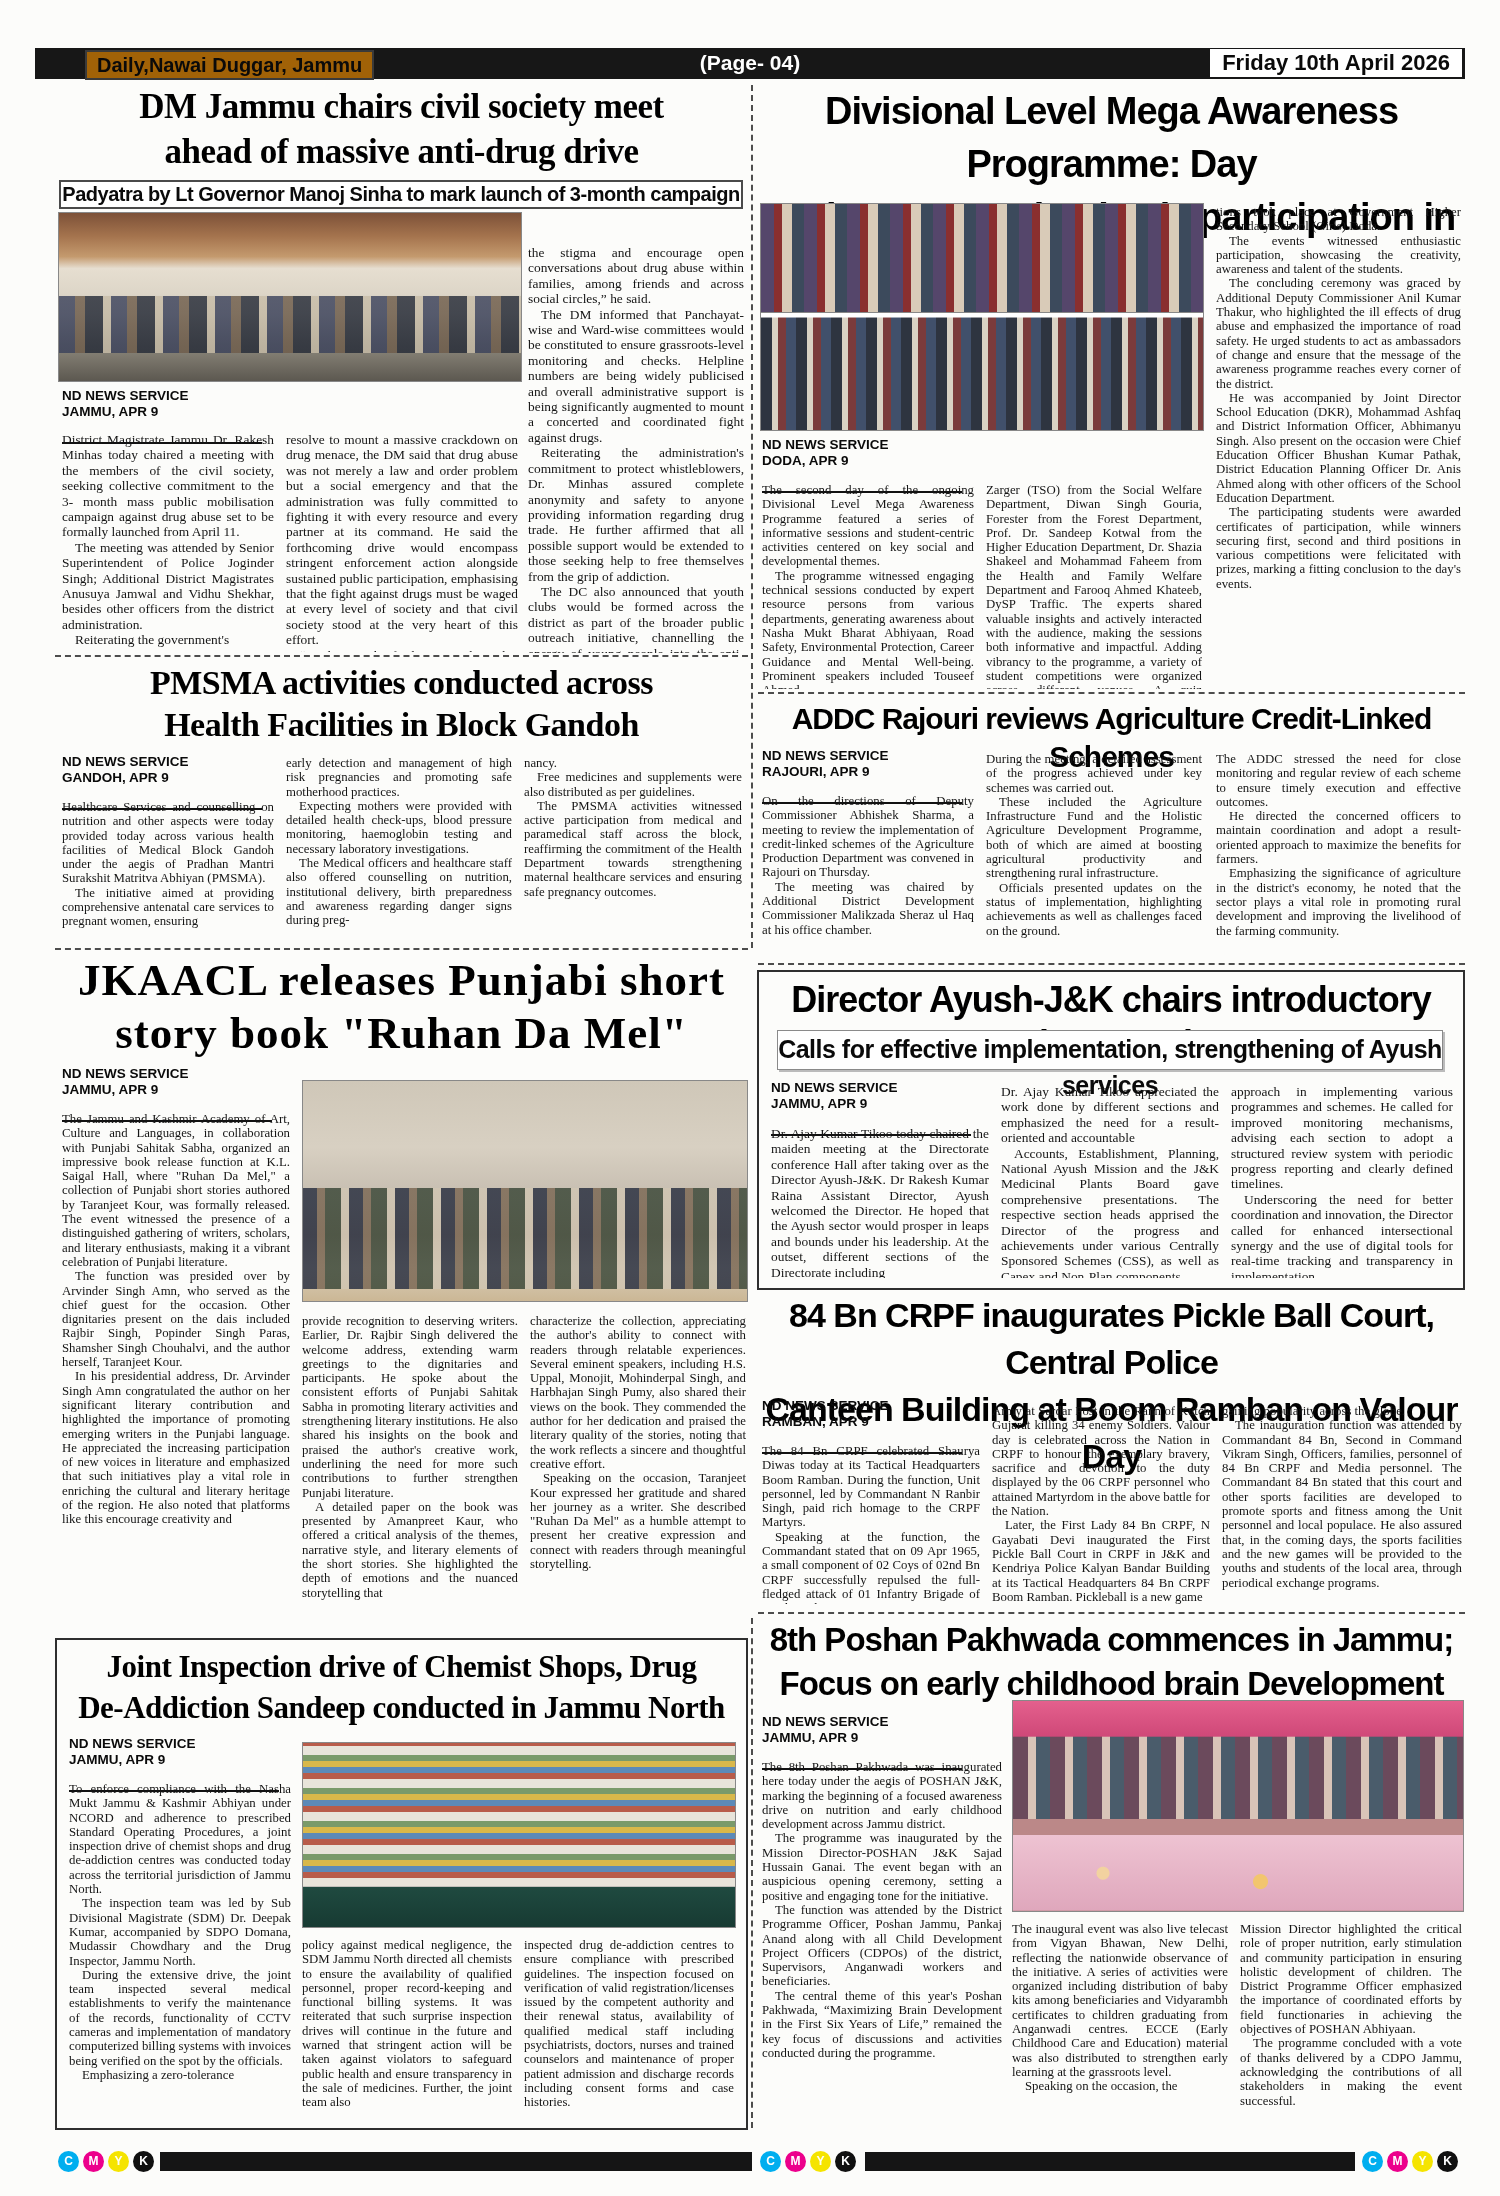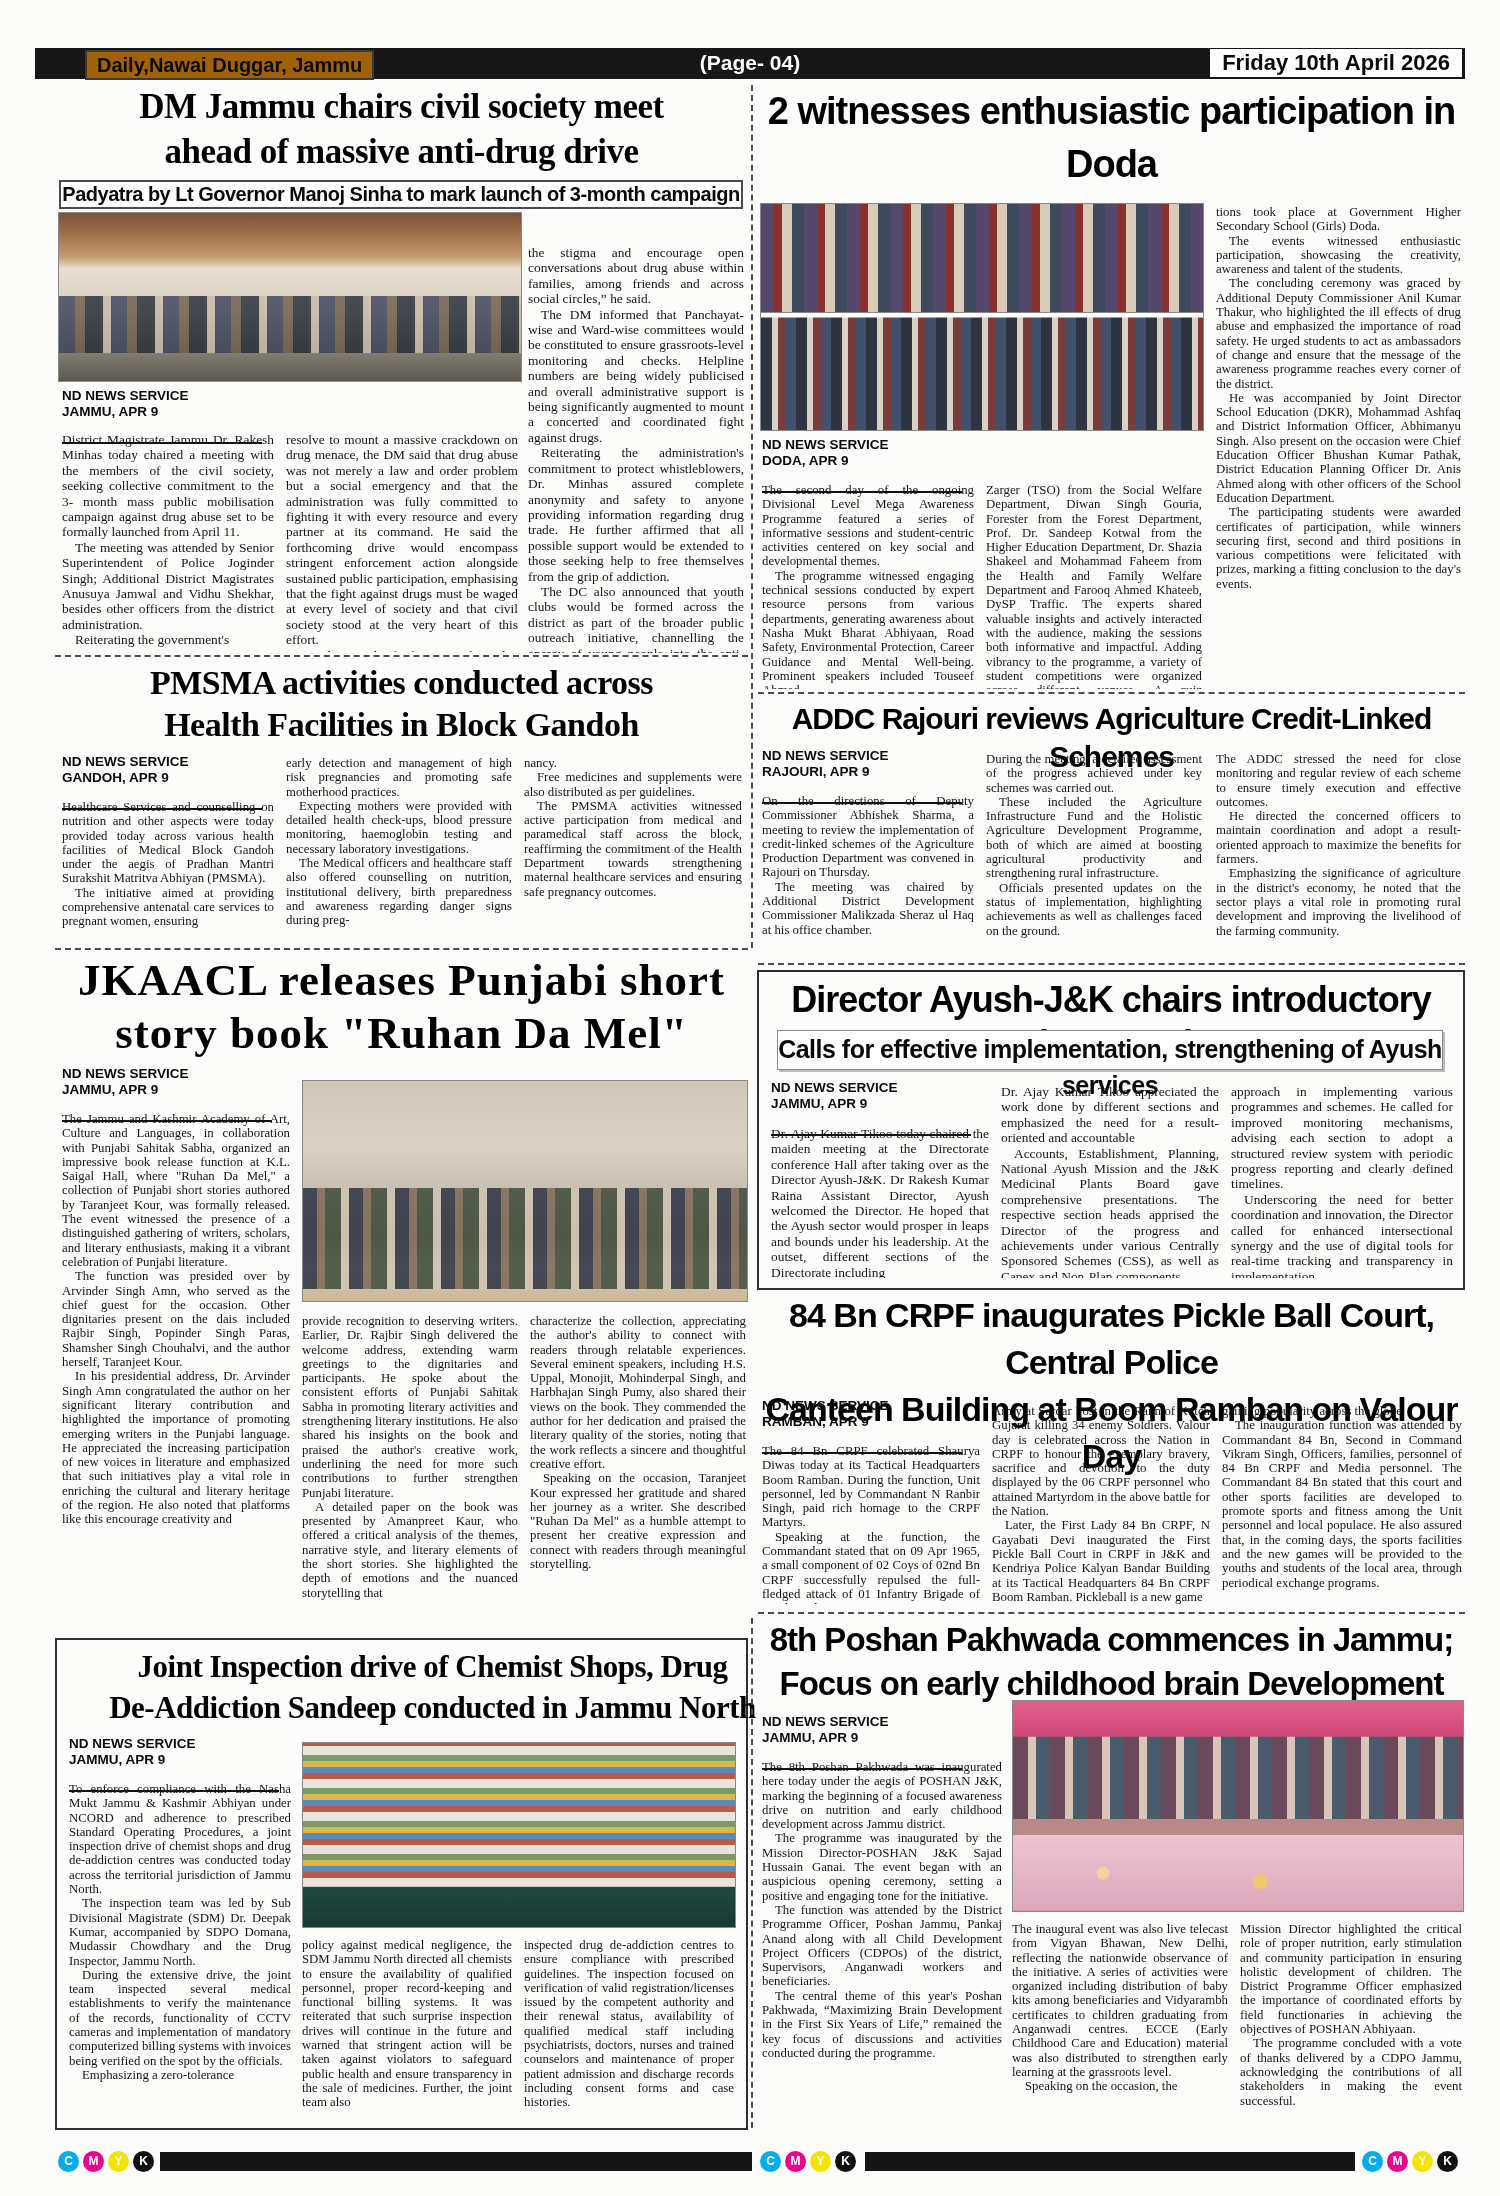--- a/index.html
+++ b/index.html
@@ -147,21 +147,21 @@
         <p>provide recognition to deserving writers. Earlier, Dr. Rajbir Singh delivered the welcome address, extending warm greetings to the dignitaries and participants. He spoke about the consistent efforts of Punjabi Sahitak Sabha in promoting literary activities and strengthening literary institutions. He also shared his insights on the book and praised the author's creative work, underlining the need for more such contributions to further strengthen Punjabi literature.</p>
         <p>A detailed paper on the book was presented by Amanpreet Kaur, who offered a critical analysis of the themes, narrative style, and literary elements of the short stories. She highlighted the depth of emotions and the nuanced storytelling that</p>
       </div>
     <div class="abs bodytext" style="left:475px;top:360px;width:216px;height:312px;">
         <p>characterize the collection, appreciating the author's ability to connect with readers through relatable experiences. Several eminent speakers, including H.S. Uppal, Monojit, Mohinderpal Singh, and Harbhajan Singh Pumy, also shared their views on the book. They commended the author for her dedication and praised the literary quality of the stories, noting that the work reflects a sincere and thoughtful creative effort.</p>
         <p>Speaking on the occasion, Taranjeet Kour expressed her gratitude and shared her journey as a writer. She described "Ruhan Da Mel" as a humble attempt to present her creative expression and connect with readers through meaningful storytelling.</p>
       </div>
   </div>
 
   <div class="abs boxed" style="left:55px;top:1638px;width:689px;height:488px;">
-    <div class="abs hl-serif" style="left:0;top:6px;width:689px;font-size:31px;line-height:41px;margin-left:31px;">
+    <div class="abs hl-serif" style="left:0;top:6px;width:689px;font-size:31px;line-height:41px;">
       <div>Joint Inspection drive of Chemist Shops, Drug</div>
       <div>De-Addiction Sandeep conducted in Jammu North</div>
     </div>
     <div class="abs byline" style="left:12px;top:96px;width:210px;">
       <div>ND NEWS SERVICE</div>
       <div>JAMMU, APR 9</div>
     </div>
     <div class="abs bodytext" style="left:12px;top:142px;width:222px;height:332px;">
         <p>To enforce compliance with the Nasha Mukt Jammu &amp; Kashmir Abhiyan under NCORD and adherence to prescribed Standard Operating Procedures, a joint inspection drive of chemist shops and drug de-addiction centres was conducted today across the territorial jurisdiction of Jammu North.</p>
         <p>The inspection team was led by Sub Divisional Magistrate (SDM) Dr. Deepak Kumar, accompanied by SDPO Domana, Mudassir Chowdhary and the Drug Inspector, Jammu North.</p>
@@ -175,20 +175,21 @@
     <div class="abs bodytext" style="left:467px;top:298px;width:210px;height:178px;">
         <p>inspected drug de-addiction centres to ensure compliance with prescribed guidelines. The inspection focused on verification of valid registration/licenses issued by the competent authority and their renewal status, availability of qualified medical staff including psychiatrists, doctors, nurses and trained counselors and maintenance of proper patient admission and discharge records including consent forms and case histories.</p>
       </div>
   </div>
 
   <div class="abs vdash" style="left:751px;top:85px;height:863px;"></div>
   <div class="abs vdash" style="left:751px;top:1618px;height:510px;"></div>
 
   <div class="abs" style="left:758px;top:85px;width:707px;height:605px;">
     <div class="abs hl-sans" style="left:0;top:0;width:707px;font-size:38px;line-height:53px;">
+      <div>Divisional Level Mega Awareness Programme: Day</div>
       <div>2 witnesses enthusiastic participation in Doda</div>
     </div>
     <div class="abs photo ph-crowd" style="left:2px;top:118px;width:442px;height:226px;"></div>
     <div class="abs byline" style="left:4px;top:352px;width:200px;">
       <div>ND NEWS SERVICE</div>
       <div>DODA, APR 9</div>
     </div>
     <div class="abs bodytext" style="left:4px;top:398px;width:212px;height:206px;">
         <p>The second day of the ongoing Divisional Level Mega Awareness Programme featured a series of informative sessions and student-centric activities centered on key social and developmental themes.</p>
         <p>The programme witnessed engaging technical sessions conducted by expert resource persons from various departments, generating awareness about Nasha Mukt Bharat Abhiyaan, Road Safety, Environmental Protection, Career Guidance and Mental Well-being. Prominent speakers included Touseef Ahmed</p>

